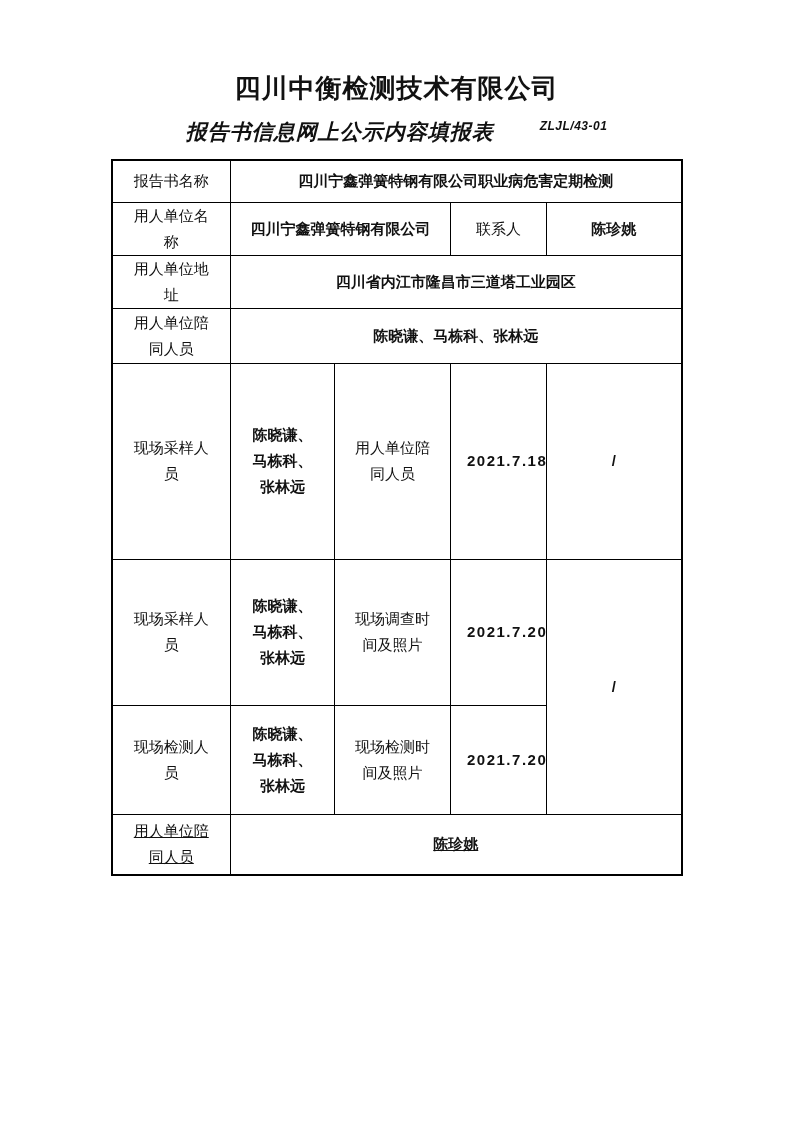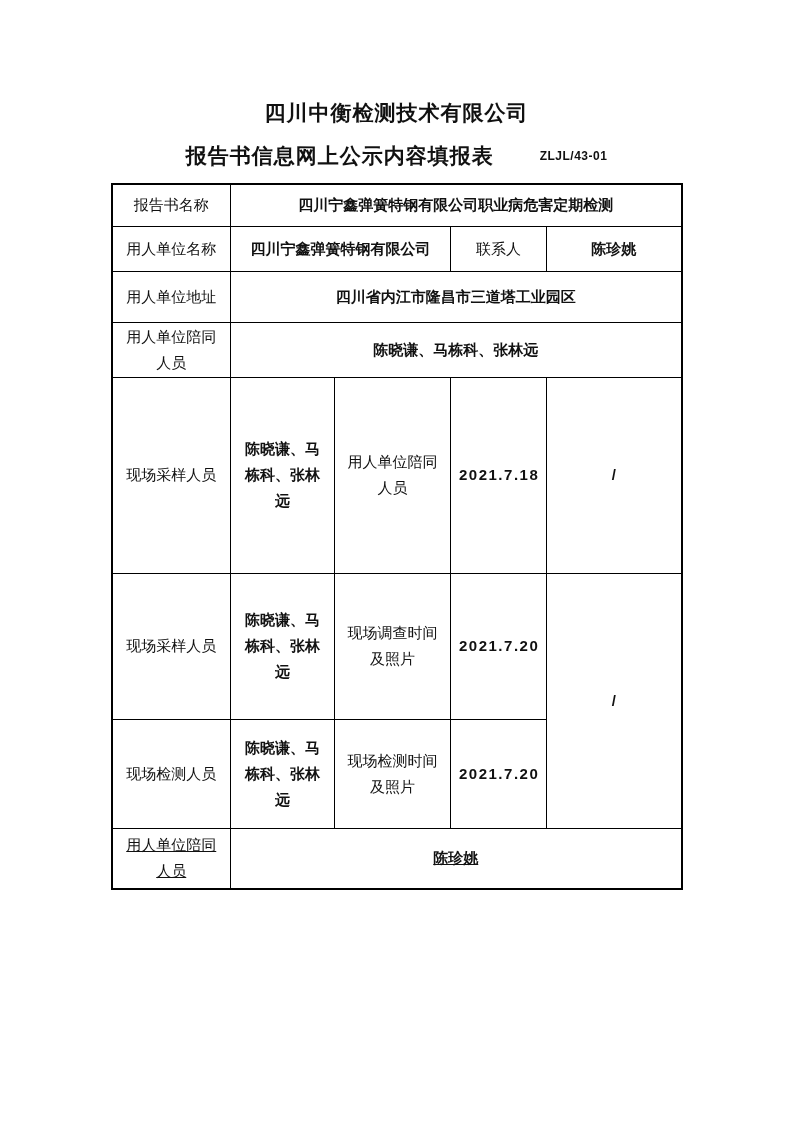--- a/index.html
+++ b/index.html
@@ -15,32 +15,33 @@
     overflow: hidden;
   }
   .page {
     width: 793px;
     height: 1122px;
     background: #ffffff;
     box-sizing: border-box;
   }
   .doc-title {
     margin: 0;
-    padding-top: 100px;
+    padding-top: 76px;
     text-align: center;
-    font-size: 21px;
+    font-size: 26px;
     font-weight: 700;
     letter-spacing: 1px;
     line-height: 25px;
   }
   .subtitle-row {
     margin-top: 18px;
     display: flex;
     justify-content: center;
-    align-items: center;
+    align-items: flex-start;
+    font-style: italic;
   }
   .form-title {
     font-size: 21px;
     font-weight: 700;
     letter-spacing: 1px;
     line-height: 25px;
   }
   .form-code {
     font-size: 12px;
     font-weight: 700;
@@ -53,21 +54,21 @@
     width: 570px;
     margin: 15px auto 0 auto;
     border: 2px solid #000000;
   }
   table.report-table td {
     border: 1px solid #000000;
     text-align: center;
     vertical-align: middle;
     font-size: 15px;
     line-height: 26px;
-    padding: 0 8px;
+    padding: 0 16px;
     overflow: hidden;
     word-break: normal;
   }
   td.label { font-weight: 400; }
   td.value { font-weight: 700; font-size: 16px; }
   td.c1 { padding: 0 9px; }
   td.c2 { padding: 0 4px; font-size: 15px; }
   td.c3 { padding: 0 10px; }
   td.date { letter-spacing: 1.5px; }
   td.slash { font-weight: 700; }

